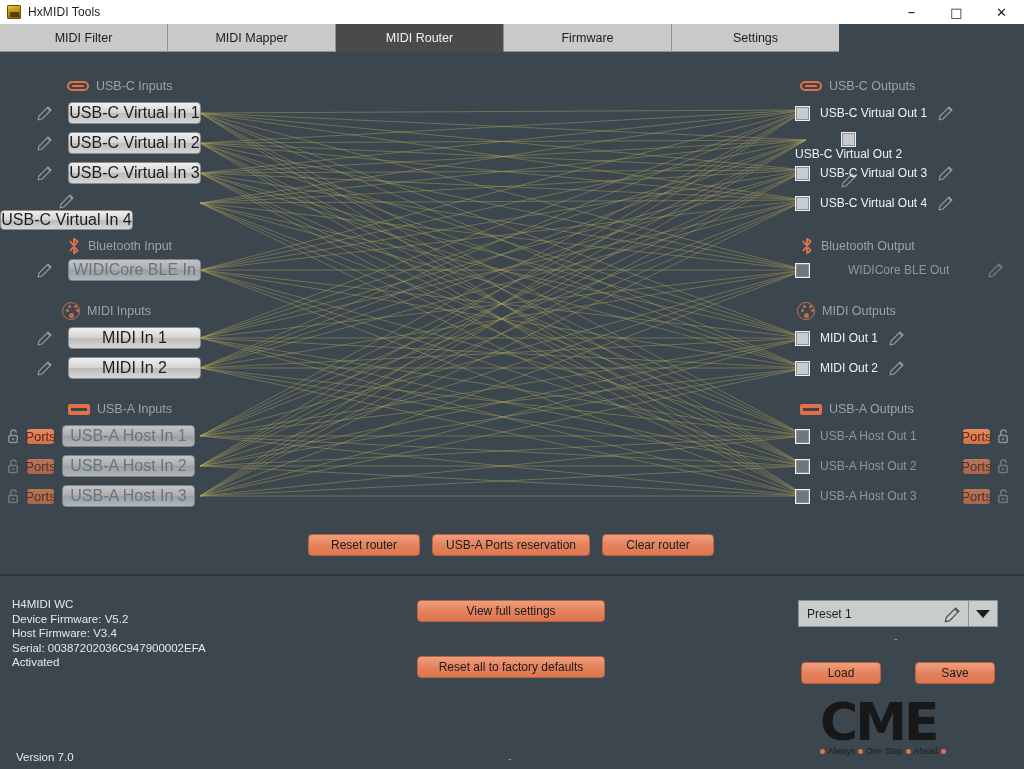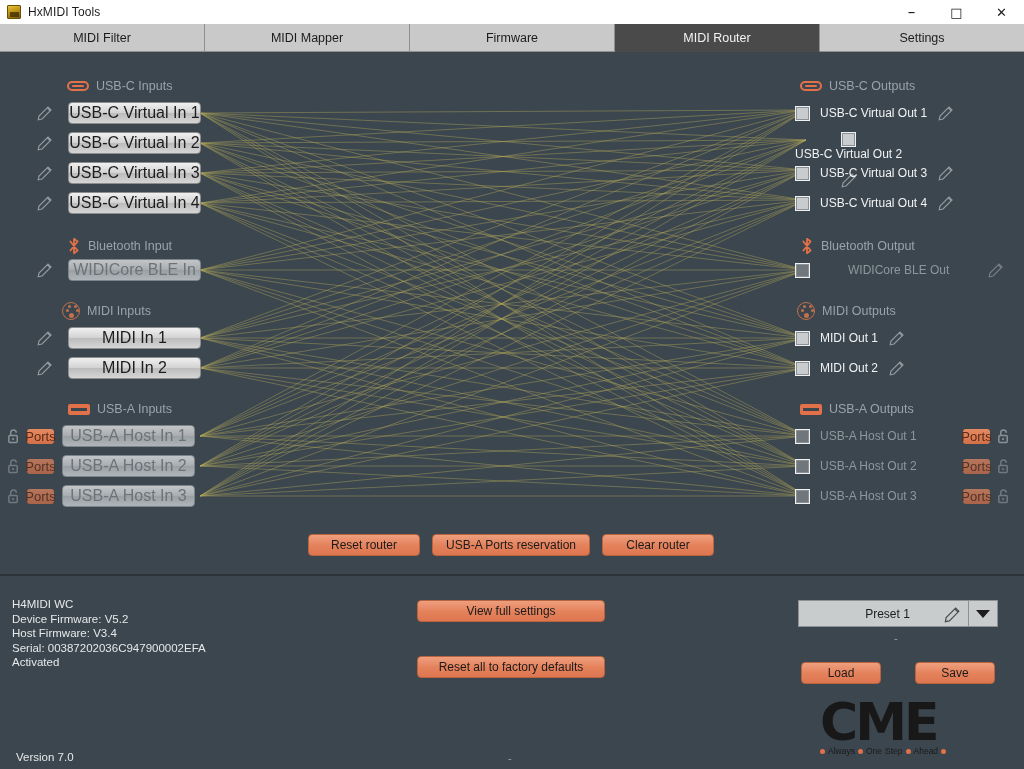--- a/index.html
+++ b/index.html
@@ -28,21 +28,21 @@
   .tb-title { font-size: 12px; color: #1d1d1d; letter-spacing: .1px; }
   .tb-btns { margin-left: auto; display: flex; height: 24px; }
   .tb-btn {
     width: 45px; height: 24px; display: flex; align-items: center; justify-content: center;
     font-size: 13px; color: #1b1b1b; font-family: "DejaVu Sans", sans-serif; line-height: 1;
   }
   .tb-btn.min { font-size: 15px; }
 
   
   .tabbar {
-    position: absolute; left: 0; top: 24px; width: 1024px; height: 28px;
+    position: absolute; left: 0; top: 24px; width: 839px; height: 28px;
     display: flex; background: #c8c8c8;
   }
   .tab {
     flex: 1 1 0; display: flex; align-items: center; justify-content: center;
     font-size: 12.5px; color: #1c1c1c; background: #c9c9c9;
     border-right: 1px solid #8f8f8f; border-bottom: 1px solid #8f8f8f;
   }
   .tab:last-child { border-right: none; }
   .tab.active { background: #4a4a4a; color: #f2f2f2; border-bottom-color: #4a4a4a; }
 
@@ -147,21 +147,21 @@
   .bottom { position: absolute; left: 0; top: 576px; width: 1024px; height: 193px; background: #3c464e; }
 
   .devinfo { position: absolute; left: 12px; top: 21px; font-size: 11.5px; color: #e6e9ea; line-height: 14.5px; }
   .version { position: absolute; left: 16px; top: 175px; font-size: 11.5px; color: #e6e9ea; }
   .centerdot { position: absolute; left: 508px; top: 176px; font-size: 11px; color: #9aa3ab; }
   .dot2 { position: absolute; left: 894px; top: 56px; font-size: 11px; color: #9aa3ab; }
 
   .preset-wrap { position: absolute; left: 798px; top: 24px; width: 200px; height: 27px; display: flex; }
   .preset-box {
     flex: 1 1 auto; height: 27px; background: #c9cccd; border: 1px solid #8d9194;
-    display: flex; align-items: center; position: relative; justify-content: center;
+    display: flex; align-items: center; position: relative;
   }
   .preset-text { font-size: 12px; color: #1d1d1d; margin-left: 8px; }
   .preset-pencil { position: absolute; right: 6px; top: 4px; width: 19px; height: 19px; opacity: .8; }
   .preset-arrow {
     width: 29px; height: 27px; background: #c9cccd; border: 1px solid #8d9194; border-left: none;
     display: flex; align-items: center; justify-content: center;
   }
   .preset-arrow svg { width: 16px; height: 10px; }
 
   .cme { position: absolute; left: 820px; top: 700px; width: 160px; }
@@ -180,22 +180,22 @@
     <div class="tb-btns">
       <div class="tb-btn min">–</div>
       <div class="tb-btn">□</div>
       <div class="tb-btn">✕</div>
     </div>
   </div>
 
   <div class="tabbar">
     <div class="tab">MIDI Filter</div>
     <div class="tab">MIDI Mapper</div>
+    <div class="tab active">MIDI Router</div>
     <div class="tab">Firmware</div>
-    <div class="tab active">MIDI Router</div>
     <div class="tab">Settings</div>
   </div>
 
   <div class="router">
 
     <svg class="wires" id="wires" viewBox="0 0 1024 522" preserveAspectRatio="none">
         <line x1="200" y1="61" x2="806" y2="58" stroke="#b4a95a" stroke-width="0.85" opacity="0.5"></line>
         <line x1="200" y1="61" x2="806" y2="88" stroke="#b4a95a" stroke-width="0.85" opacity="0.5"></line>
         <line x1="200" y1="61" x2="806" y2="118" stroke="#b4a95a" stroke-width="0.85" opacity="0.5"></line>
         <line x1="200" y1="61" x2="806" y2="148" stroke="#b4a95a" stroke-width="0.85" opacity="0.5"></line>
@@ -322,21 +322,21 @@
     </div>
     <div class="row in" style="top:110px;">
       <span style="width:36px"></span>
       <svg class="pencil" viewBox="0 0 24 24">
           <path d="M3 21l1-5L16 4l4 4L8 20z" fill="none" stroke="#c8cdd1" stroke-width="1.6"></path>
           <path d="M15 5l4 4" stroke="#c8cdd1" stroke-width="1.6"></path>
         </svg>
       <span style="width:14px"></span>
       <div class="port-btn">USB-C Virtual In 3</div>
     </div>
-    <div class="row in" style="top:140px;">
+    <div class="row in" style="top:140px;flex-direction:column;">
       <span style="width:36px"></span>
       <svg class="pencil" viewBox="0 0 24 24">
           <path d="M3 21l1-5L16 4l4 4L8 20z" fill="none" stroke="#c8cdd1" stroke-width="1.6"></path>
           <path d="M15 5l4 4" stroke="#c8cdd1" stroke-width="1.6"></path>
         </svg>
       <span style="width:14px"></span>
       <div class="port-btn">USB-C Virtual In 4</div>
     </div>
 
     <div class="sec-head" style="left:67px; top:185px;">

